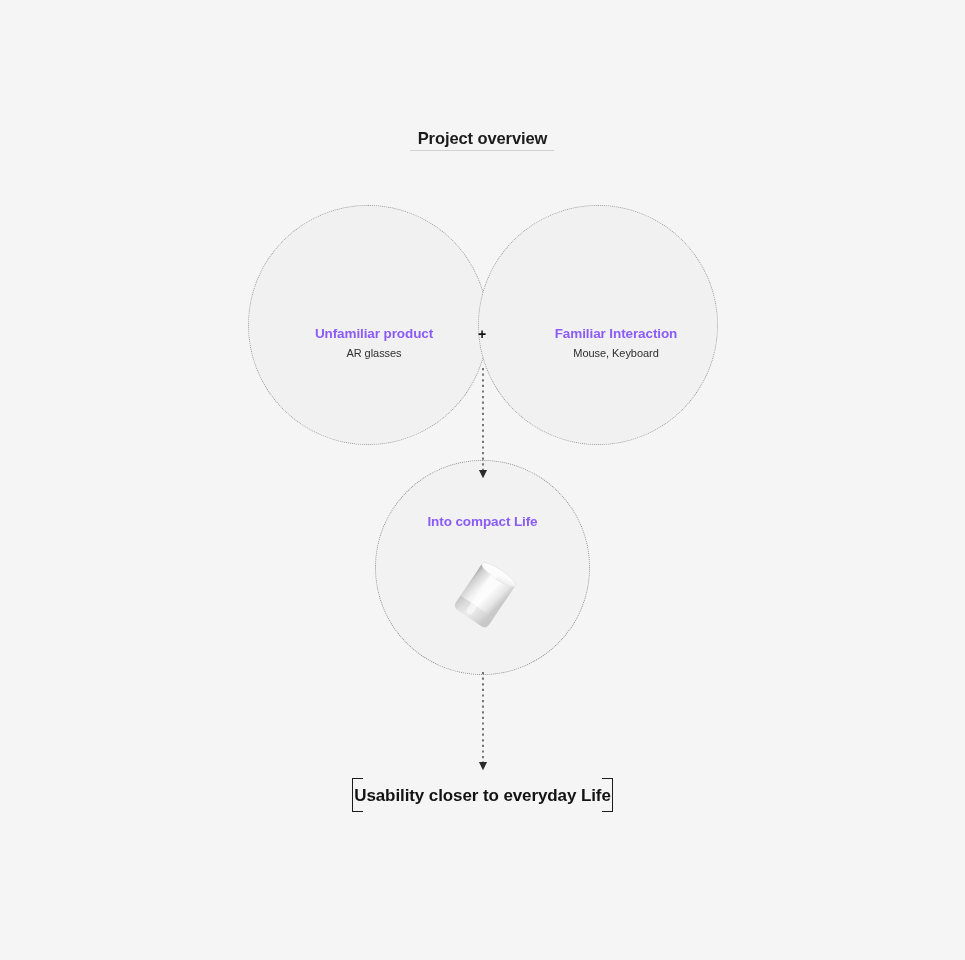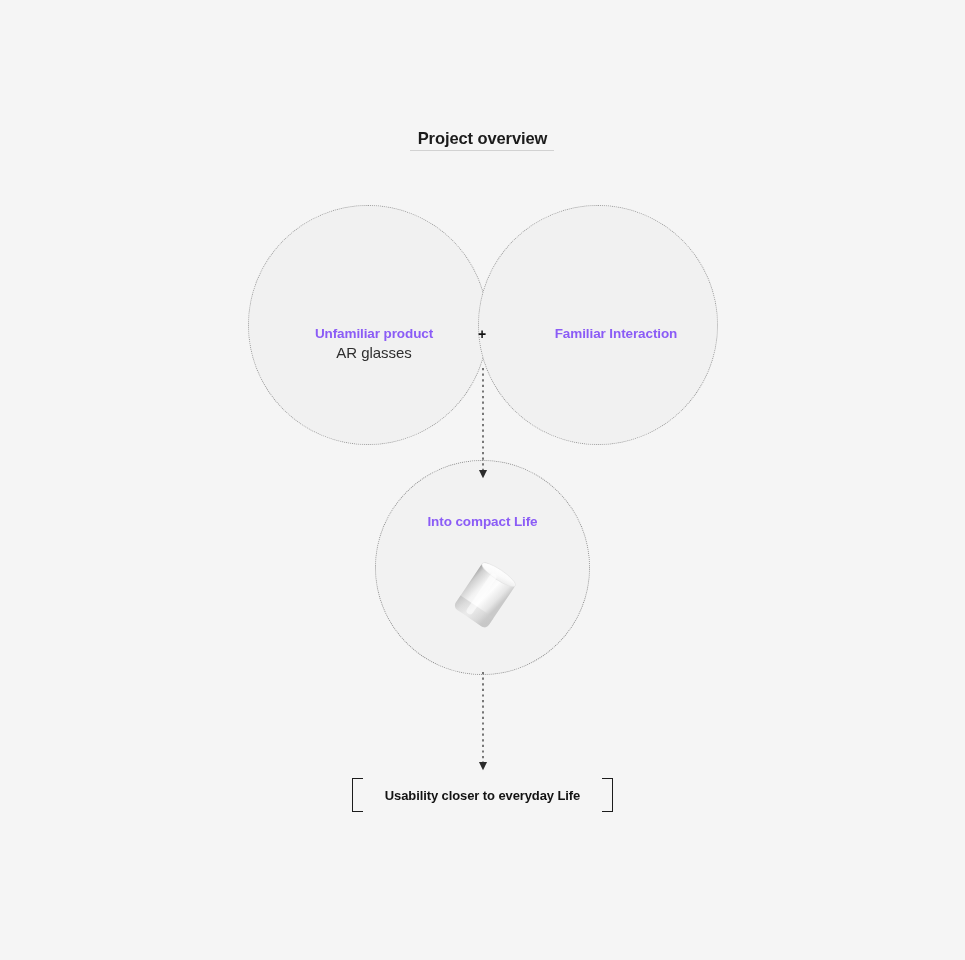--- a/index.html
+++ b/index.html
@@ -75,21 +75,21 @@
   .circle-label .main {
     display: block;
     font-size: 13.5px;
     font-weight: bold;
     color: #8b5cf6;
     line-height: 18px;
     letter-spacing: -0.1px;
   }
   .circle-label .sub {
     display: block;
-    font-size: 15px;
+    font-size: 11px;
     font-weight: normal;
     color: #2e2e2e;
     line-height: 16px;
     margin-top: 2px;
     letter-spacing: -0.05px;
   }
   #label-left   { left: 252px; top: 325px; width: 244px; }
   #label-right  { left: 494px; top: 325px; width: 244px; }
   #label-bottom { left: 375px; top: 513px; width: 215px; }
   #label-bottom .main { font-size: 13.5px; }
@@ -144,21 +144,21 @@
   }
   #bracket-left  { left: 12px;  border-left: 1.6px solid #1c1c1c; }
   #bracket-right { right: 12px; border-right: 1.6px solid #1c1c1c; }
   #outcome-text {
     position: absolute;
     left: 0; top: 0;
     width: 285px;
     height: 42px;
     line-height: 42px;
     text-align: center;
-    font-size: 13px;
+    font-size: 17px;
     font-weight: bold;
     color: #131313;
     letter-spacing: -0.1px;
   }
 </style>
 </head>
 <body>
 
 <div id="canvas">
 
@@ -171,20 +171,21 @@
   <div class="venn-circle" id="circle-right"></div>
   <div class="venn-circle" id="circle-bottom"></div>
 
   <div class="circle-label" id="label-left">
     <span class="main">Unfamiliar product</span>
     <span class="sub">AR glasses</span>
   </div>
 
   <div class="circle-label" id="label-right">
     <span class="main">Familiar Interaction</span>
+    <span class="sub">Mouse, Keyboard</span>
   </div>
 
   <div class="circle-label" id="label-bottom">
     <span class="main">Into compact Life</span>
   </div>
 
   <div id="plus-sign">+</div>
 
   <svg id="arrows" viewBox="0 0 965 960" xmlns="http://www.w3.org/2000/svg">
     <defs>

